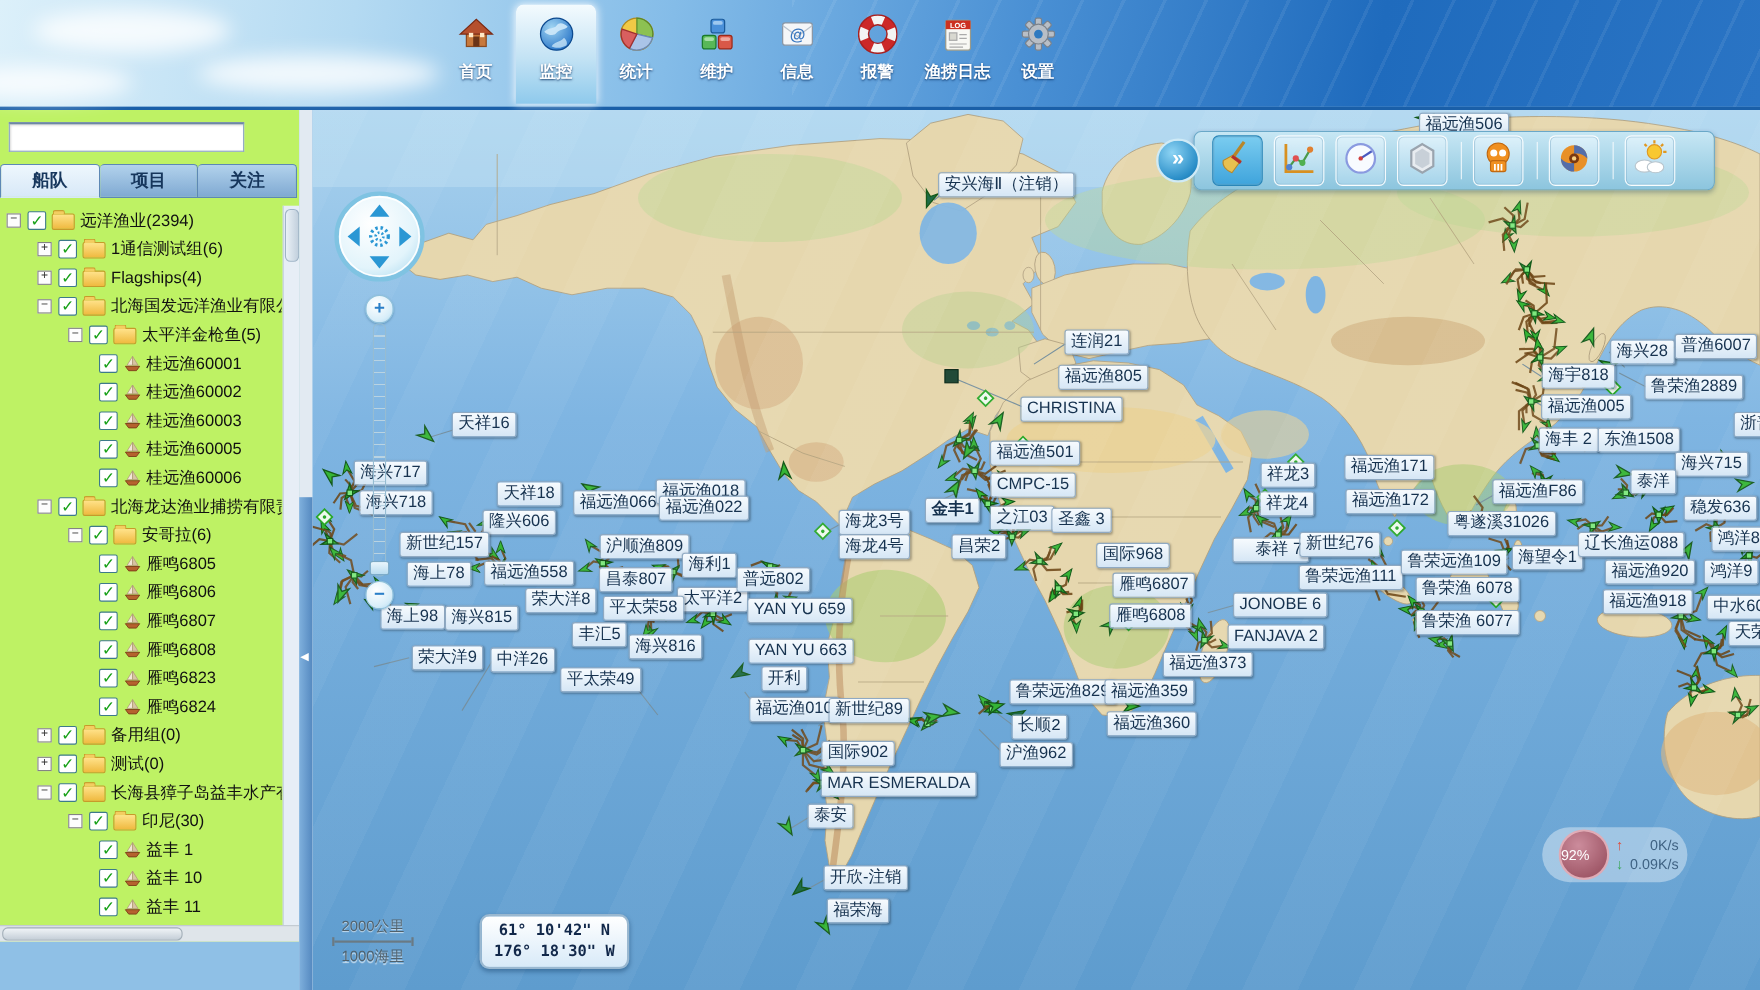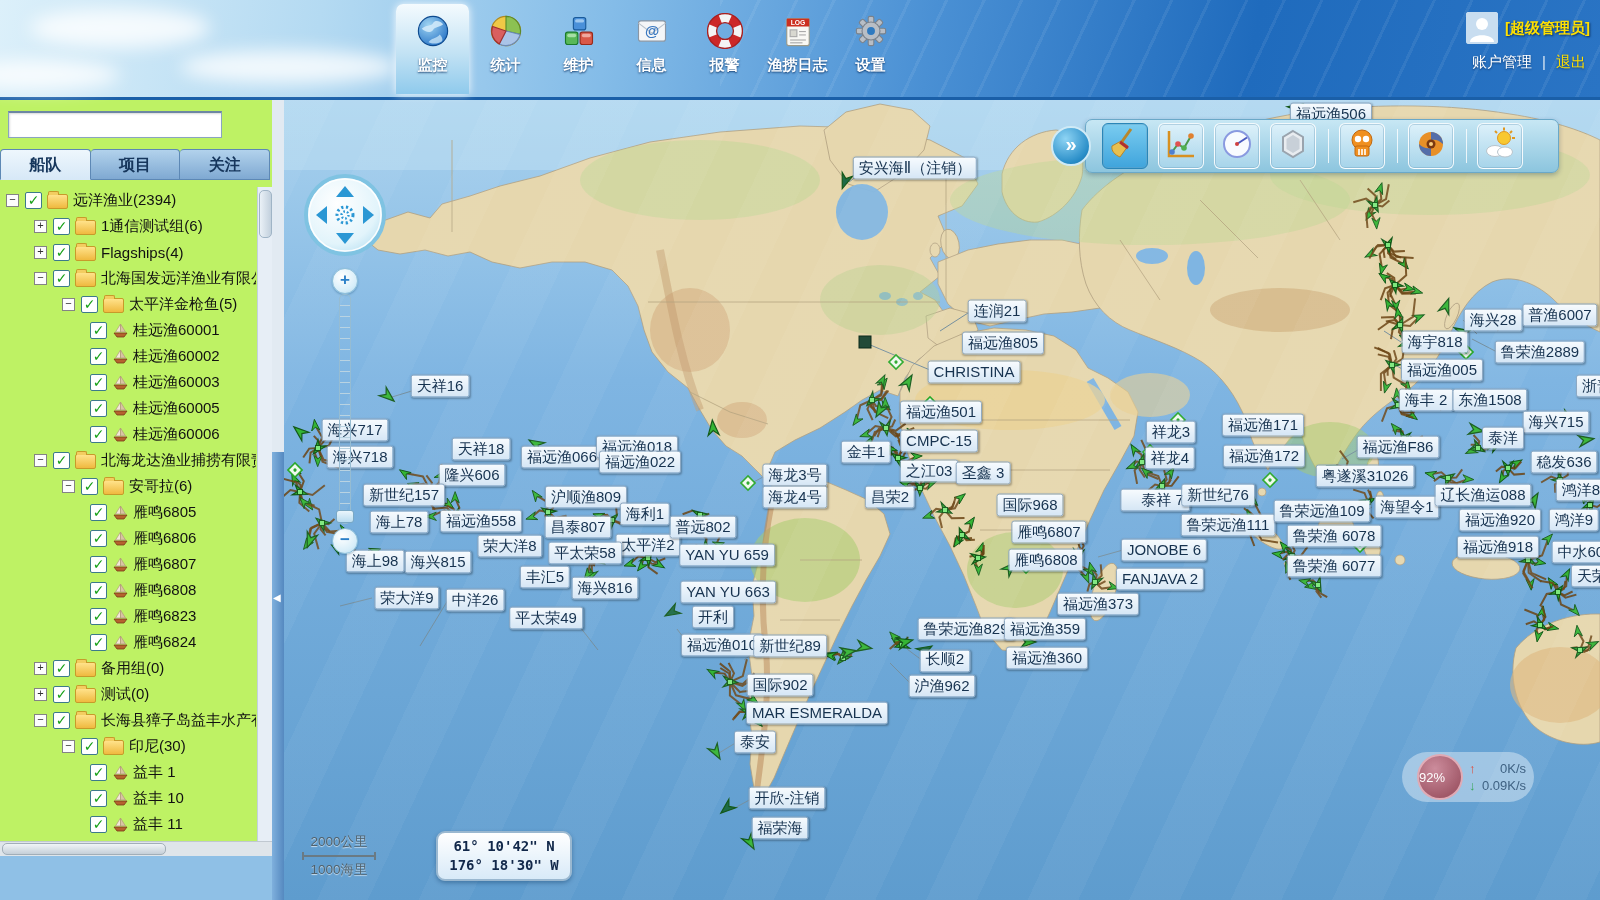--- a/index.html
+++ b/index.html
@@ -124,20 +124,30 @@
 </head>
 <body>
 
 <div class="screen">
 
   <div class="hdr">
     <div class="cloud" style="left:30px;top:8px;width:180px;height:40px;"></div>
     <div class="cloud" style="left:180px;top:50px;width:220px;height:34px;"></div>
     <div class="cloud" style="left:-40px;top:60px;width:160px;height:30px;"></div>
     <div class="nav">
+        <div class="nav-item">
+          <span class="nav-ico"><svg viewBox="0 0 32 32">
+              <rect x="8" y="13" width="16" height="13" fill="#c8793c" stroke="#8a4a20"></rect>
+              <path d="M3 16 L16 4 L29 16 Z" fill="#b5502e" stroke="#7a2a14"></path>
+              <rect x="13.5" y="18" width="5" height="8" fill="#6a3418"></rect>
+              <rect x="10" y="15" width="3.5" height="3.5" fill="#ffe9c8"></rect>
+              <rect x="19" y="15" width="3.5" height="3.5" fill="#ffe9c8"></rect>
+            </svg></span>
+          <span class="nav-label">首页</span>
+        </div>
         <div class="nav-item active">
           <span class="nav-ico"><svg viewBox="0 0 32 32">
               <defs>
                 <radialGradient id="gmo" cx="0.35" cy="0.3" r="0.9">
                   <stop offset="0" stop-color="#9fd4f2"></stop>
                   <stop offset="1" stop-color="#1565c0"></stop>
                 </radialGradient>
               </defs>
               <circle cx="16" cy="16" r="13" fill="url(#gmo)" stroke="#0d4a8f"></circle>
               <path d="M6 14 C10 10 14 12 16 9 C18 6 22 7 25 10 C22 13 18 12 16 15 C14 18 9 17 6 14 Z" fill="#cfe9fa" opacity="0.9"></path>
@@ -202,35 +212,20 @@
                 <rect x="3" y="13.5" width="26" height="5" rx="1.5"></rect>
                 <rect x="13.5" y="3" width="5" height="26" rx="1.5" transform="rotate(45 16 16)"></rect>
                 <rect x="13.5" y="3" width="5" height="26" rx="1.5" transform="rotate(-45 16 16)"></rect>
                 <circle cx="16" cy="16" r="8"></circle>
               </g>
               <circle cx="16" cy="16" r="3.5" fill="#2f7ac0"></circle>
             </svg></span>
           <span class="nav-label">设置</span>
         </div>
       </div>
-    <div class="user">
-      <div class="user-top">
-        <span class="avatar"><svg width="32" height="32" viewBox="0 0 32 32">
-              <rect width="32" height="32" rx="3" fill="#c8ddf0"></rect>
-              <circle cx="16" cy="12" r="6" fill="#fff"></circle>
-              <path d="M4 30 C4 21 28 21 28 30 Z" fill="#fff"></path>
-            </svg></span>
-        <span class="user-role">[超级管理员]</span>
-      </div>
-      <div class="user-bottom">
-        <span class="user-link">账户管理</span>
-        <span class="user-sep">|</span>
-        <span class="user-link logout">退出</span>
-      </div>
-    </div>
   </div>
 
   <div class="map">
     <svg class="base" id="mapsvg" width="1316" height="800" viewBox="284 100 1316 800">
       <defs>
         <linearGradient id="og" x1="0" y1="0" x2="0" y2="1">
           <stop offset="0" stop-color="#a9d2ee"></stop>
             <stop offset="0.35" stop-color="#7fb5e2"></stop>
             <stop offset="1" stop-color="#5e9cce"></stop>
         </linearGradient>
@@ -1580,21 +1575,21 @@
         <div class="vlabel" style="left: 429px; top: 517px;">开利</div>
         <div class="vlabel" style="left: 438px; top: 545px;">福远渔010</div>
         <div class="vlabel" style="left: 506px; top: 546px;">新世纪89</div>
         <div class="vlabel" style="left: 496px; top: 585px;">国际902</div>
         <div class="vlabel" style="left: 533px; top: 613px;">MAR ESMERALDA</div>
         <div class="vlabel" style="left: 471px; top: 642px;">泰安</div>
         <div class="vlabel" style="left: 503px; top: 698px;">开欣-注销</div>
         <div class="vlabel" style="left: 496px; top: 728px;">福荣海</div>
         <div class="vlabel" style="left: 511px; top: 375px;">海龙3号</div>
         <div class="vlabel" style="left: 511px; top: 397px;">海龙4号</div>
-        <div class="vlabel" style="left: 582px; top: 352px;">金丰1</div>
+        <div class="vlabel" style="left: 582px; top: 364px; font-weight: bold;">金丰1</div>
         <div class="vlabel" style="left: 645px; top: 371px;">之江03</div>
         <div class="vlabel" style="left: 606px; top: 397px;">昌荣2</div>
         <div class="vlabel" style="left: 699px; top: 373px;">圣鑫 3</div>
         <div class="vlabel" style="left: 713px; top: 211px;">连润21</div>
         <div class="vlabel" style="left: 719px; top: 243px;">福远渔805</div>
         <div class="vlabel" style="left: 690px; top: 272px;">CHRISTINA</div>
         <div class="vlabel" style="left: 657px; top: 312px;">福远渔501</div>
         <div class="vlabel" style="left: 655px; top: 341px;">CMPC-15</div>
         <div class="vlabel" style="left: 746px; top: 405px;">国际968</div>
         <div class="vlabel" style="left: 765px; top: 432px;">雁鸣6807</div>

